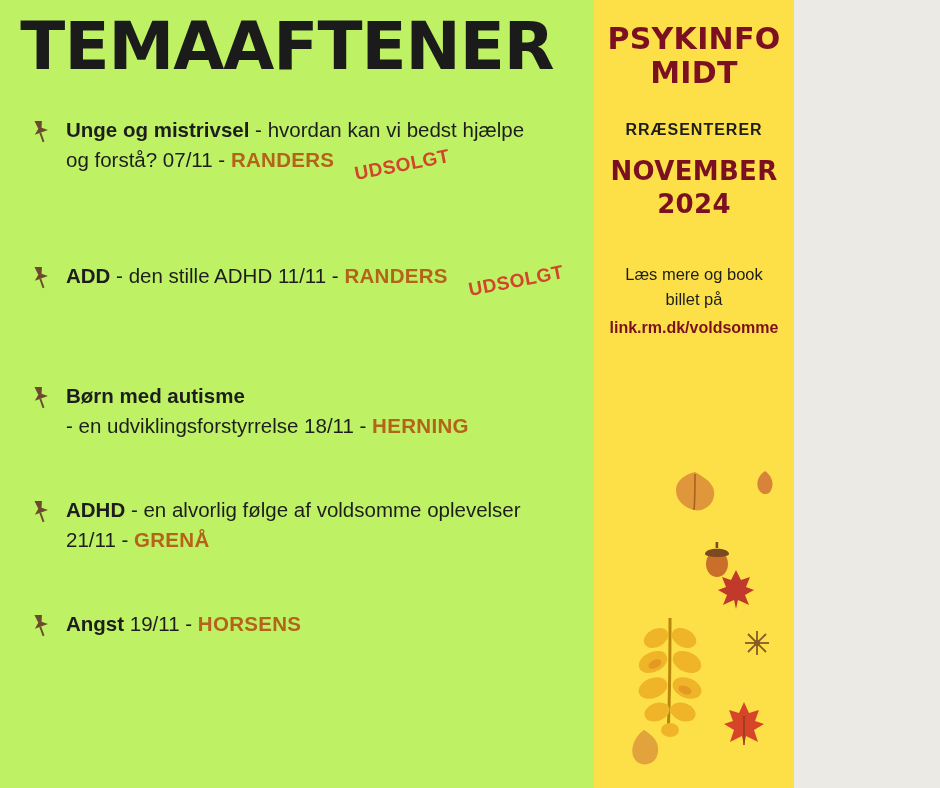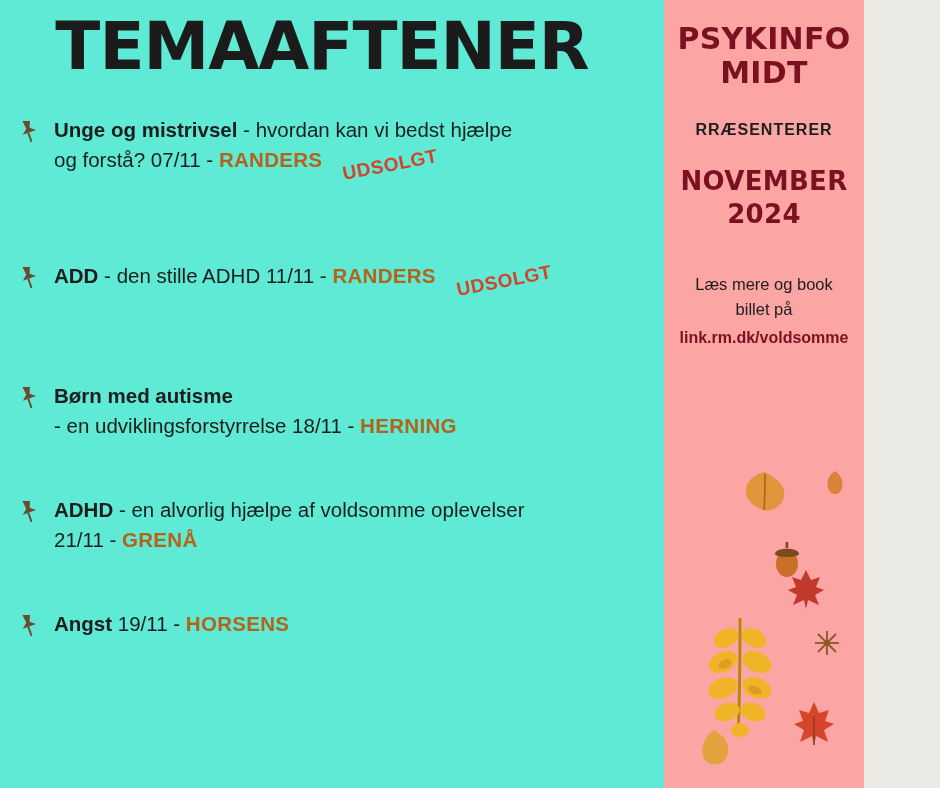--- a/index.html
+++ b/index.html
@@ -16,40 +16,40 @@
   .poster {
     position: relative;
     width: 940px;
     height: 788px;
     display: flex;
     background: #eceae4;
   }
   
   .left {
     position: relative;
-    width: 664px;
+    width: 594px;
     height: 788px;
-    background: #5eead4;
+    background: #bef264;
     box-sizing: border-box;
     padding: 0;
   }
   .title {
     font-family: "DejaVu Sans", sans-serif;
     font-weight: bold;
     font-size: 66px;
     letter-spacing: -1px;
     color: #1b1b1b;
     text-align: center;
     margin: 12px 0 0 0;
     padding: 0 40px 0 20px;
     line-height: 1.05;
   }
   .events {
     margin-top: 34px;
-    padding-left: 10px;
+    padding-left: 22px;
   }
   .event {
     position: relative;
     min-height: 90px;
     padding-left: 44px;
     margin-bottom: 32px;
   }
   .pin {
     position: absolute;
     left: 4px;
@@ -80,21 +80,21 @@
     transform: rotate(-11deg);
     margin-left: 14px;
     position: relative;
     top: 4px;
   }
   
   .right {
     position: relative;
     width: 200px;
     height: 788px;
-    background: #fca5a5;
+    background: #fde047;
     overflow: hidden;
     text-align: center;
   }
   .rtitle {
     font-family: "DejaVu Sans", sans-serif;
     font-weight: bold;
     font-size: 30px;
     color: #7b1020;
     line-height: 1.12;
     margin-top: 22px;
@@ -107,21 +107,21 @@
     color: #1d1d1d;
     letter-spacing: 1px;
     margin-top: 32px;
     text-align: center;
   }
   .rmonth {
     font-family: "DejaVu Sans", sans-serif;
     font-weight: bold;
     font-size: 26px;
     color: #7b1020;
-    margin-top: 26px;
+    margin-top: 16px;
     line-height: 1.25;
     letter-spacing: 0.3px;
   }
   .rbook {
     font-family: "Liberation Sans", sans-serif;
     font-size: 16.5px;
     color: #1d1d1d;
     margin-top: 42px;
     line-height: 1.5;
     padding: 0 12px;
@@ -199,21 +199,21 @@
       <div class="event" style="min-height:70px;margin-top:44px;">
         <span class="pin">
           <svg viewBox="0 0 32 32" width="28" height="28">
             <g transform="rotate(-20 16 16)">
               <path d="M14 3 L22 6 L19 13 L25 18 L9 18 L15 13 Z" fill="#6b4a2e"></path>
               <rect x="14.5" y="18" width="2.2" height="11" fill="#6b4a2e"></rect>
             </g>
           </svg>
         </span>
         <div class="evt-line">
-          <span class="b">ADHD</span><span> - en alvorlig hjælpe af voldsomme oplevelser</span><br>
+          <span class="b">ADHD</span><span> - en alvorlig følge af voldsomme oplevelser</span><br>
           <span>21/11 - </span><span class="place">GRENÅ</span>
           <span class="sold"></span>
         </div>
       </div>
 
       <div class="event" style="min-height:50px;margin-top:44px;">
         <span class="pin">
           <svg viewBox="0 0 32 32" width="28" height="28">
             <g transform="rotate(-20 16 16)">
               <path d="M14 3 L22 6 L19 13 L25 18 L9 18 L15 13 Z" fill="#6b4a2e"></path>

